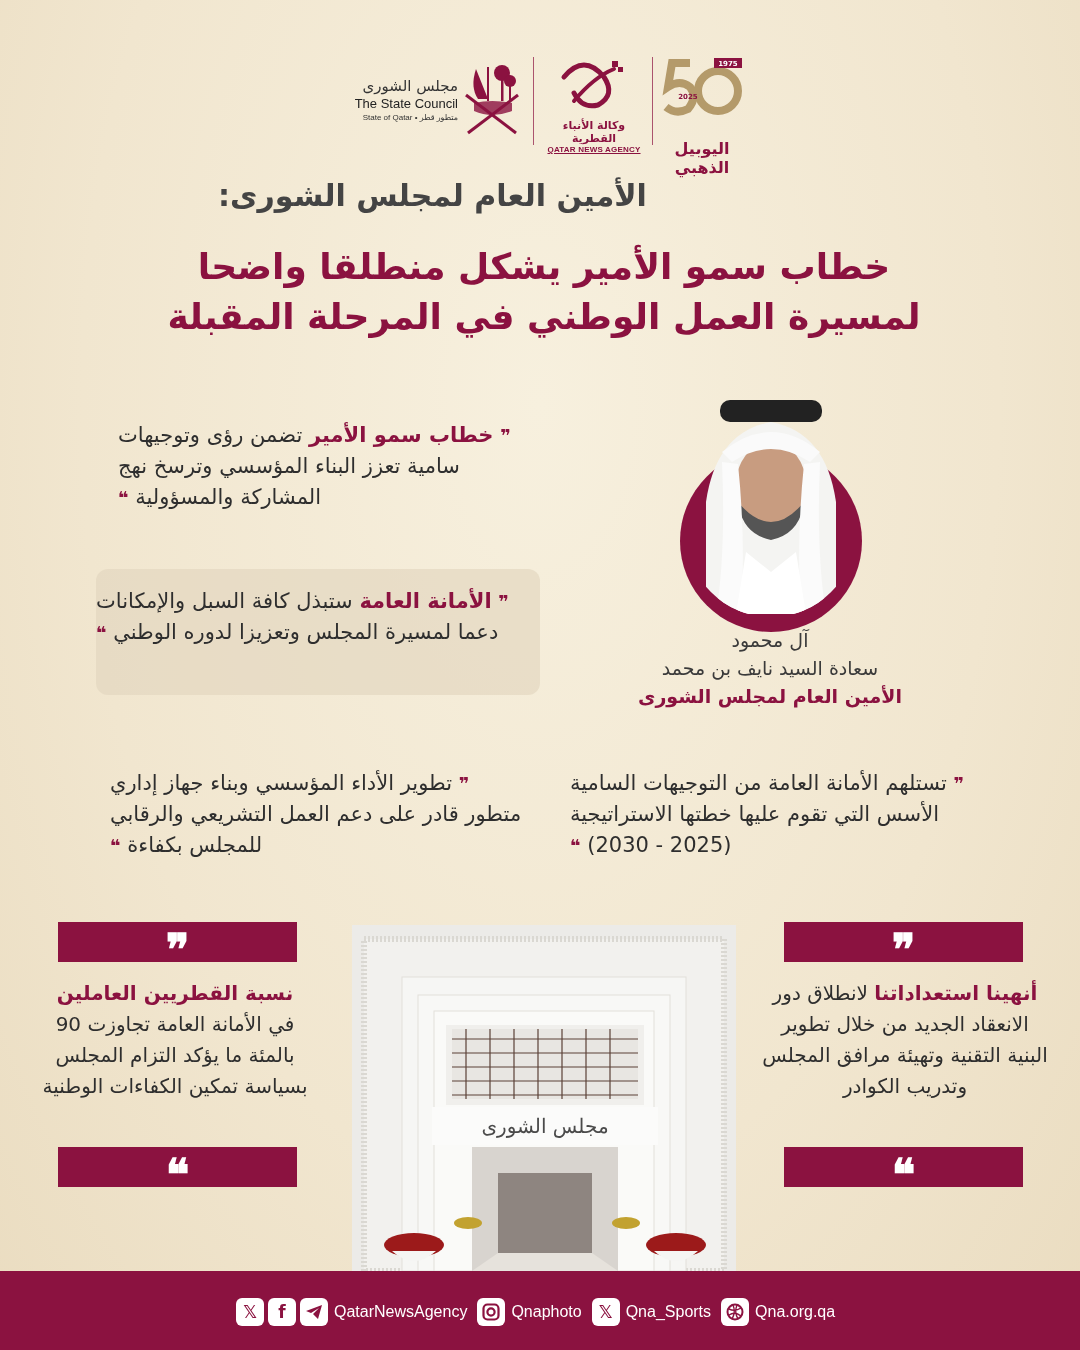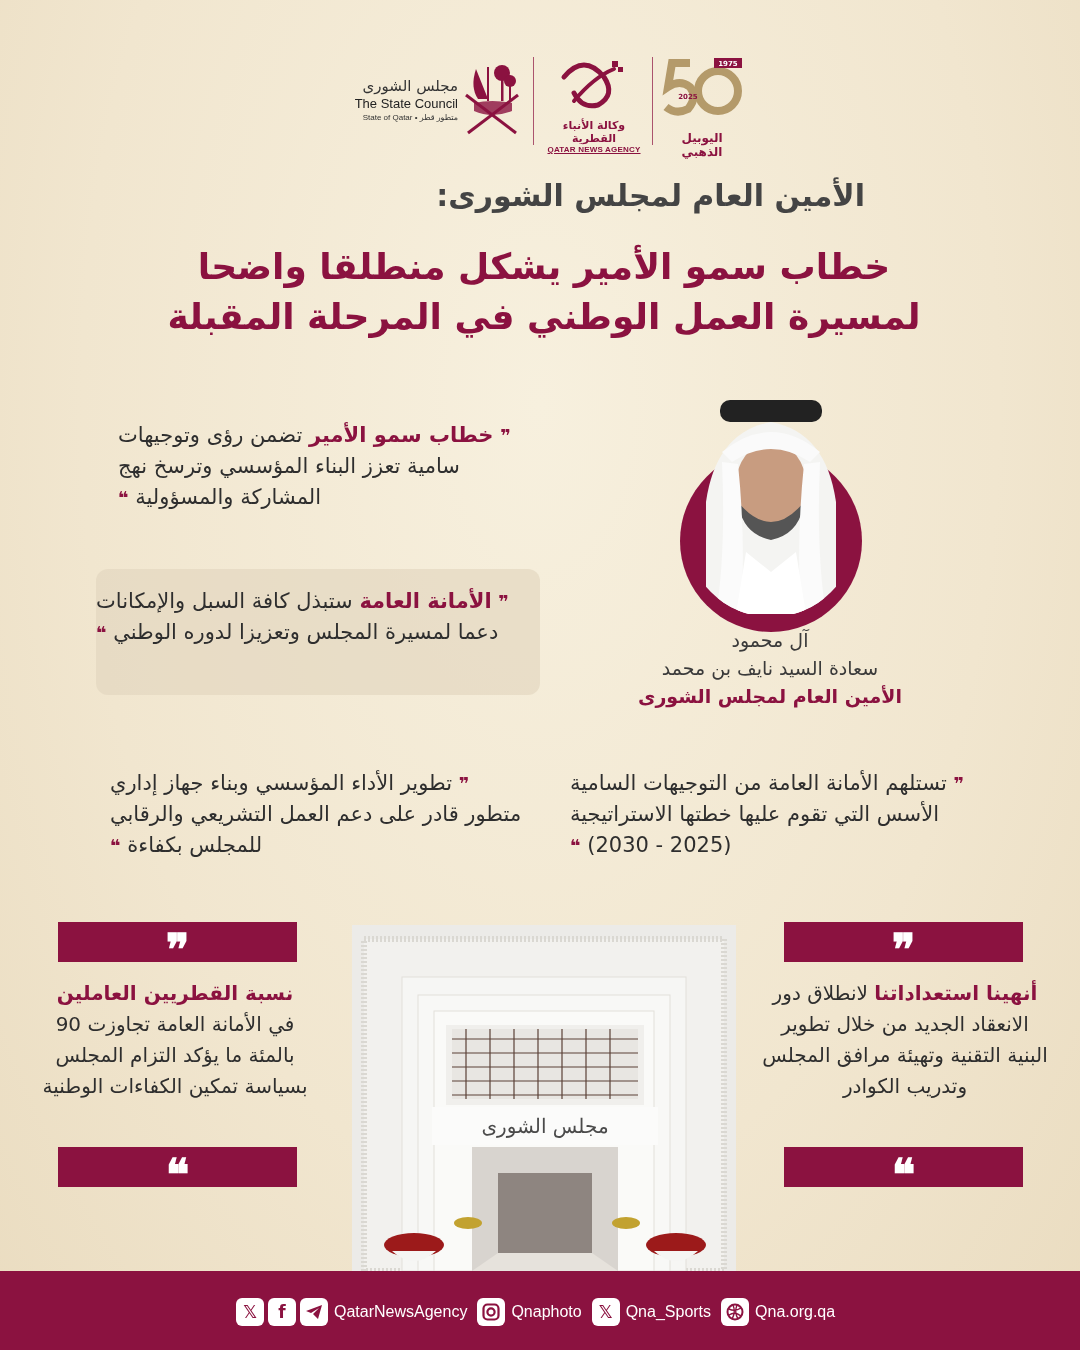--- a/index.html
+++ b/index.html
@@ -19,24 +19,24 @@
   .shura-text { position: absolute; left: 0; top: 22px; width: 128px; text-align: right; }
   .shura-ar { font-size: 15px; color: #333; font-family: "DejaVu Sans", sans-serif; }
   .shura-en { font-size: 13px; color: #222; font-family: "Liberation Sans", sans-serif; margin-top: 1px; }
   .shura-sub { font-size: 8px; color: #333; font-family: "Liberation Sans", sans-serif; margin-top: 2px; }
   .emblem { position: absolute; left: 132px; top: 4px; width: 60px; height: 80px; }
   .divider-v { position: absolute; top: 2px; width: 1px; height: 88px; background: #8b1240; opacity: .7; }
   .qna { position: absolute; left: 214px; top: 2px; width: 100px; height: 88px; text-align: center; }
   .qna-ar { font-size: 11px; color: #8b1240; margin-top: 2px; font-weight: bold; }
   .qna-en { font-size: 8px; color: #8b1240; font-weight: bold; font-family: "Liberation Sans", sans-serif; letter-spacing: .2px; text-decoration: underline; }
   .jubilee { position: absolute; left: 330px; top: 2px; width: 84px; height: 88px; text-align: center; }
-  .jub-ar { font-size: 12px; color: #8b1240; font-weight: bold; margin-top: 8px; }
-
-  
-  .kicker { left: 0; top: 178px; width: 865px; text-align: right; font-size: 30px; font-weight: bold; color: #444; direction: rtl; }
+  .jub-ar { font-size: 16px; color: #8b1240; font-weight: bold; margin-top: 16px; }
+
+  
+  .kicker { left: 0; top: 178px; width: 865px; text-align: center; font-size: 30px; font-weight: bold; color: #444; direction: rtl; }
   .headline { left: 0; top: 242px; width: 1080px; text-align: center; font-size: 36px; font-weight: bold; color: #8b1240; line-height: 50px; direction: rtl; padding-left: 8px; }
 
   
   .q { direction: rtl; text-align: left; font-size: 21px; line-height: 31px; color: #2e2e2e; }
   .q .hl { color: #8b1240; font-weight: bold; }
   .q .mk { color: #8b1240; font-weight: bold; font-size: 18px; }
   .q1 { left: 118px; top: 420px; width: 400px; }
   .q2box { left: 96px; top: 569px; width: 444px; height: 126px; background: rgba(226,214,190,.65); border-radius: 12px; }
   .q2 { left: 96px; top: 586px; width: 444px; }
   .q3 { left: 110px; top: 768px; width: 420px; }

